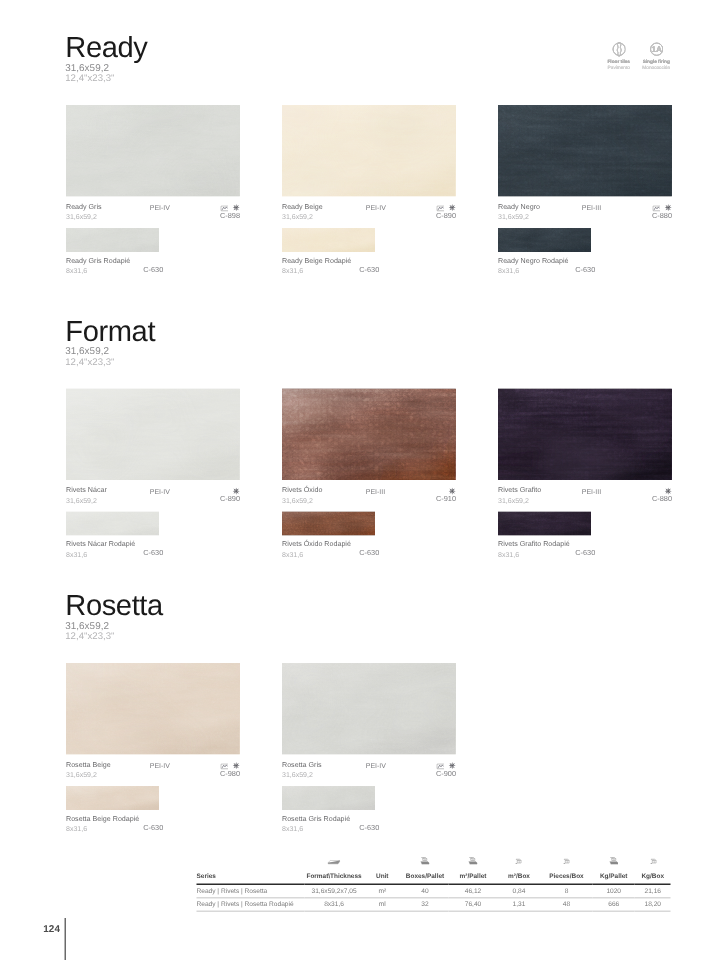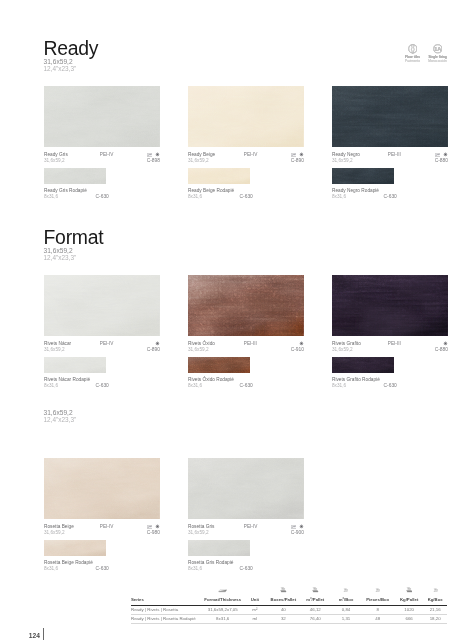--- a/index.html
+++ b/index.html
@@ -1,19 +1,19 @@
 <!DOCTYPE html>
 <html><head>
 <meta charset="utf-8">
 <title>Ceramic Tile Catalog Page</title>
 <style>
   html,body{margin:0;padding:0;background:#fff;}
   body{width:474px;height:640px;font-family:"Liberation Sans",sans-serif;overflow:hidden;
        -webkit-font-smoothing:antialiased;}
-  .page{position:relative;width:474px;height:464px;background:#fff;margin-top:16px;}
+  .page{position:relative;width:474px;height:464px;background:#fff;}
 
   
   .section{position:absolute;left:0;top:0;width:474px;}
   .sec-head{position:absolute;left:43.5px;top:0;}
   .sec-title{font-size:19.4px;line-height:21px;color:#1a1a1a;font-weight:400;letter-spacing:-0.25px;}
   .sec-sub1{font-size:6.6px;line-height:6.5px;color:#8a8a8c;margin-top:0.1px;letter-spacing:0.02px;}
   .sec-sub2{font-size:6.4px;line-height:6.5px;color:#b4b4b6;letter-spacing:0.02px;}
 
   
   .badges{position:absolute;top:0px;left:402px;display:flex;gap:4px;}
@@ -1025,20 +1025,21 @@
           </div>
           <div class="row2">
             <div class="sname">Rivets Grafito Rodapié</div>
             <div class="ssize">8x31,6</div>
             <div class="scode">C-630</div>
           </div>
         </div>
       </div>
       <div class="section" style="top: 394.3px;">
         <div class="sec-head">
+          <div class="sec-title">Rosetta</div>
           <div class="sec-sub1">31,6x59,2</div>
           <div class="sec-sub2">12,4"x23,3"</div>
         </div>
         <div class="badges" style="top: -366px;">
           <div class="badge">
             <span class="ico"><svg viewBox="0 0 26 26" width="9.6" height="9.6">
                 <circle cx="13" cy="13" r="11.1" fill="none" stroke="#bcbcbc" stroke-width="1.5"></circle>
                 <path d="M13 0.4c1.9 0 3.1 1.7 3.1 3.8 0 2.3-1.1 3.7-1.1 5.3 0 1.9 1.7 2.8 1.7 5.0 0 2.3-1.7 3.5-1.7 5.2 0 1.2.7 1.9.7 3.0 0 1.7-1.2 2.9-2.7 2.9s-2.7-1.2-2.7-2.9c0-1.1.7-1.8.7-3.0 0-1.7-1.7-2.9-1.7-5.2 0-2.2 1.7-3.1 1.7-5.0 0-1.6-1.1-3.0-1.1-5.3 0-2.1 1.2-3.8 3.1-3.8z" fill="none" stroke="#c0c0c0" stroke-width="1.4"></path>
               </svg></span>
             <div class="bl1">Floor tiles</div>

